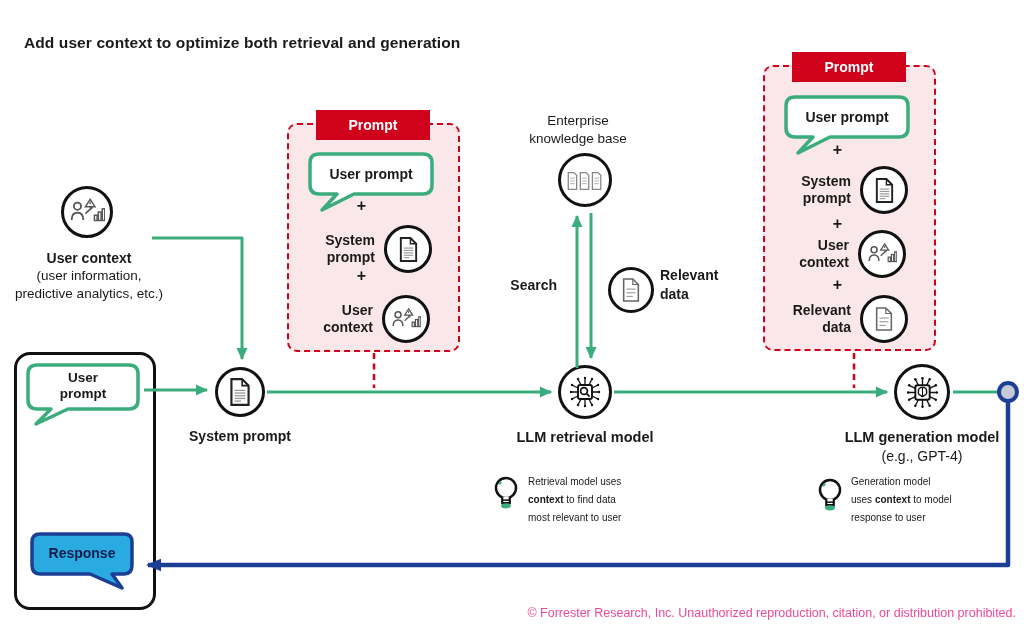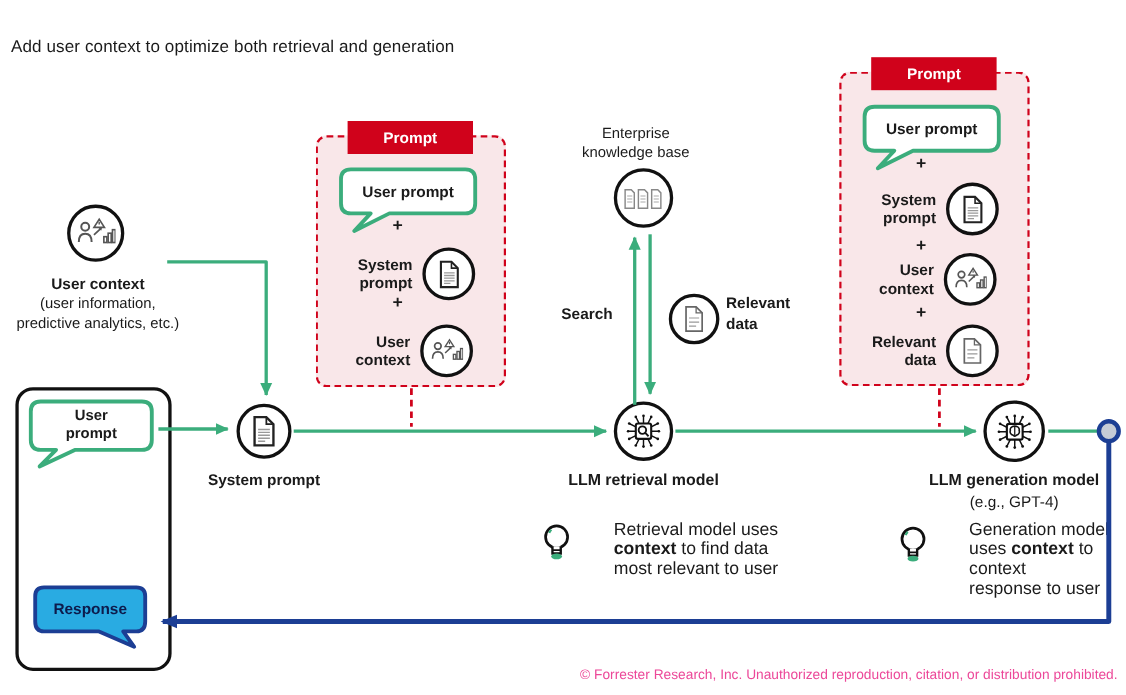--- a/index.html
+++ b/index.html
@@ -2,21 +2,21 @@
 <html><head>
 <meta charset="utf-8">
 <style>
   html,body{margin:0;padding:0;background:#ffffff;}
   #canvas{
     position:relative;width:1024px;height:632px;background:#ffffff;overflow:hidden;
     font-family:"Liberation Sans",sans-serif;color:#1a1a1a;
   }
   .abs{position:absolute;}
   .b{font-weight:700;}
-  .title{position:absolute;left:10px;top:34px;font-size:15.5px;font-weight:400;letter-spacing:.1px;}
+  .title{position:absolute;left:24px;top:34px;font-size:15.5px;font-weight:700;letter-spacing:.1px;}
   .footer{position:absolute;right:8px;top:606px;font-size:12.5px;color:#ec4899;}
 
   .circle-node{
     position:absolute;border:3px solid #111;border-radius:50%;background:#fff;
     display:flex;align-items:center;justify-content:center;box-sizing:border-box;z-index:3;
   }
   .lbl{position:absolute;text-align:center;line-height:18px;font-size:13.5px;z-index:3;}
   .lbl .t{font-weight:700;font-size:14px;}
 
   
@@ -36,21 +36,21 @@
   .pbox{position:absolute;background:#f9e7e9;border:2.5px dashed #d0021b;border-radius:10px;
     box-sizing:border-box;z-index:2;}
   .phead{position:absolute;background:#d0021b;color:#fff;font-weight:700;font-size:14px;
     text-align:center;line-height:30px;height:30px;z-index:5;}
   .plus{position:absolute;left:0;right:24px;text-align:center;font-weight:700;font-size:16px;z-index:4;}
   .prow{position:absolute;display:flex;align-items:center;gap:9px;z-index:4;}
   .prow .rl{font-weight:700;font-size:14px;line-height:17px;text-align:right;}
   .mini-node{border:3px solid #111;border-radius:50%;background:#fff;box-sizing:border-box;
     display:flex;align-items:center;justify-content:center;flex:0 0 auto;}
 
-  .note-text{position:absolute;font-size:16px;line-height:18px;z-index:3;margin-left:30px;}
+  .note-text{position:absolute;font-size:10px;line-height:18px;z-index:3;}
   #overlay{position:absolute;left:0;top:0;z-index:6;pointer-events:none;}
 </style>
 </head>
 <body>
 
 <div id="canvas">
 
   <div class="title">Add user context to optimize both retrieval and generation</div>
 
   <div class="circle-node" style="left:61px;top:186px;width:52px;height:52px;">
@@ -359,21 +359,21 @@
   </div>
   <svg class="abs" style="left:816px;top:476px;z-index:3;" width="28" height="40" viewBox="0 0 26 36">
     <circle cx="13" cy="12.5" r="9.3" fill="#fff" stroke="#111" stroke-width="2.3"></circle>
     <path d="M9.5,20.5 V26.5 H16.5 V20.5" fill="#fff" stroke="#111" stroke-width="2"></path>
     <path d="M9.5,23.7 H16.5" stroke="#111" stroke-width="1.4"></path>
     <ellipse cx="13" cy="29" rx="4.6" ry="2.4" fill="#3bad7c"></ellipse>
     <path d="M6.8,9.2 A7,7 0 0 1 8.6,6.4" stroke="#3bad7c" stroke-width="1.8" fill="none"></path>
   </svg>
   <div class="note-text" style="left:851px;top:473px;">
     <div>Generation model</div>
-    <div><span>uses </span><span class="b">context</span><span> to context</span></div>
+    <div><span>uses </span><span class="b">context</span><span> to model</span></div>
     <div>response to user</div>
   </div>
 
   <div class="footer">© Forrester Research, Inc. Unauthorized reproduction, citation, or distribution prohibited.</div>
 
   <svg id="overlay" width="1024" height="632" viewBox="0 0 1024 632">
     <defs>
       <marker id="mg" markerUnits="userSpaceOnUse" markerWidth="14" markerHeight="13" refX="11" refY="6" orient="auto">
         <path d="M0,0.5 L12,6 L0,11.5 Z" fill="#3bad7c"></path>
       </marker>

